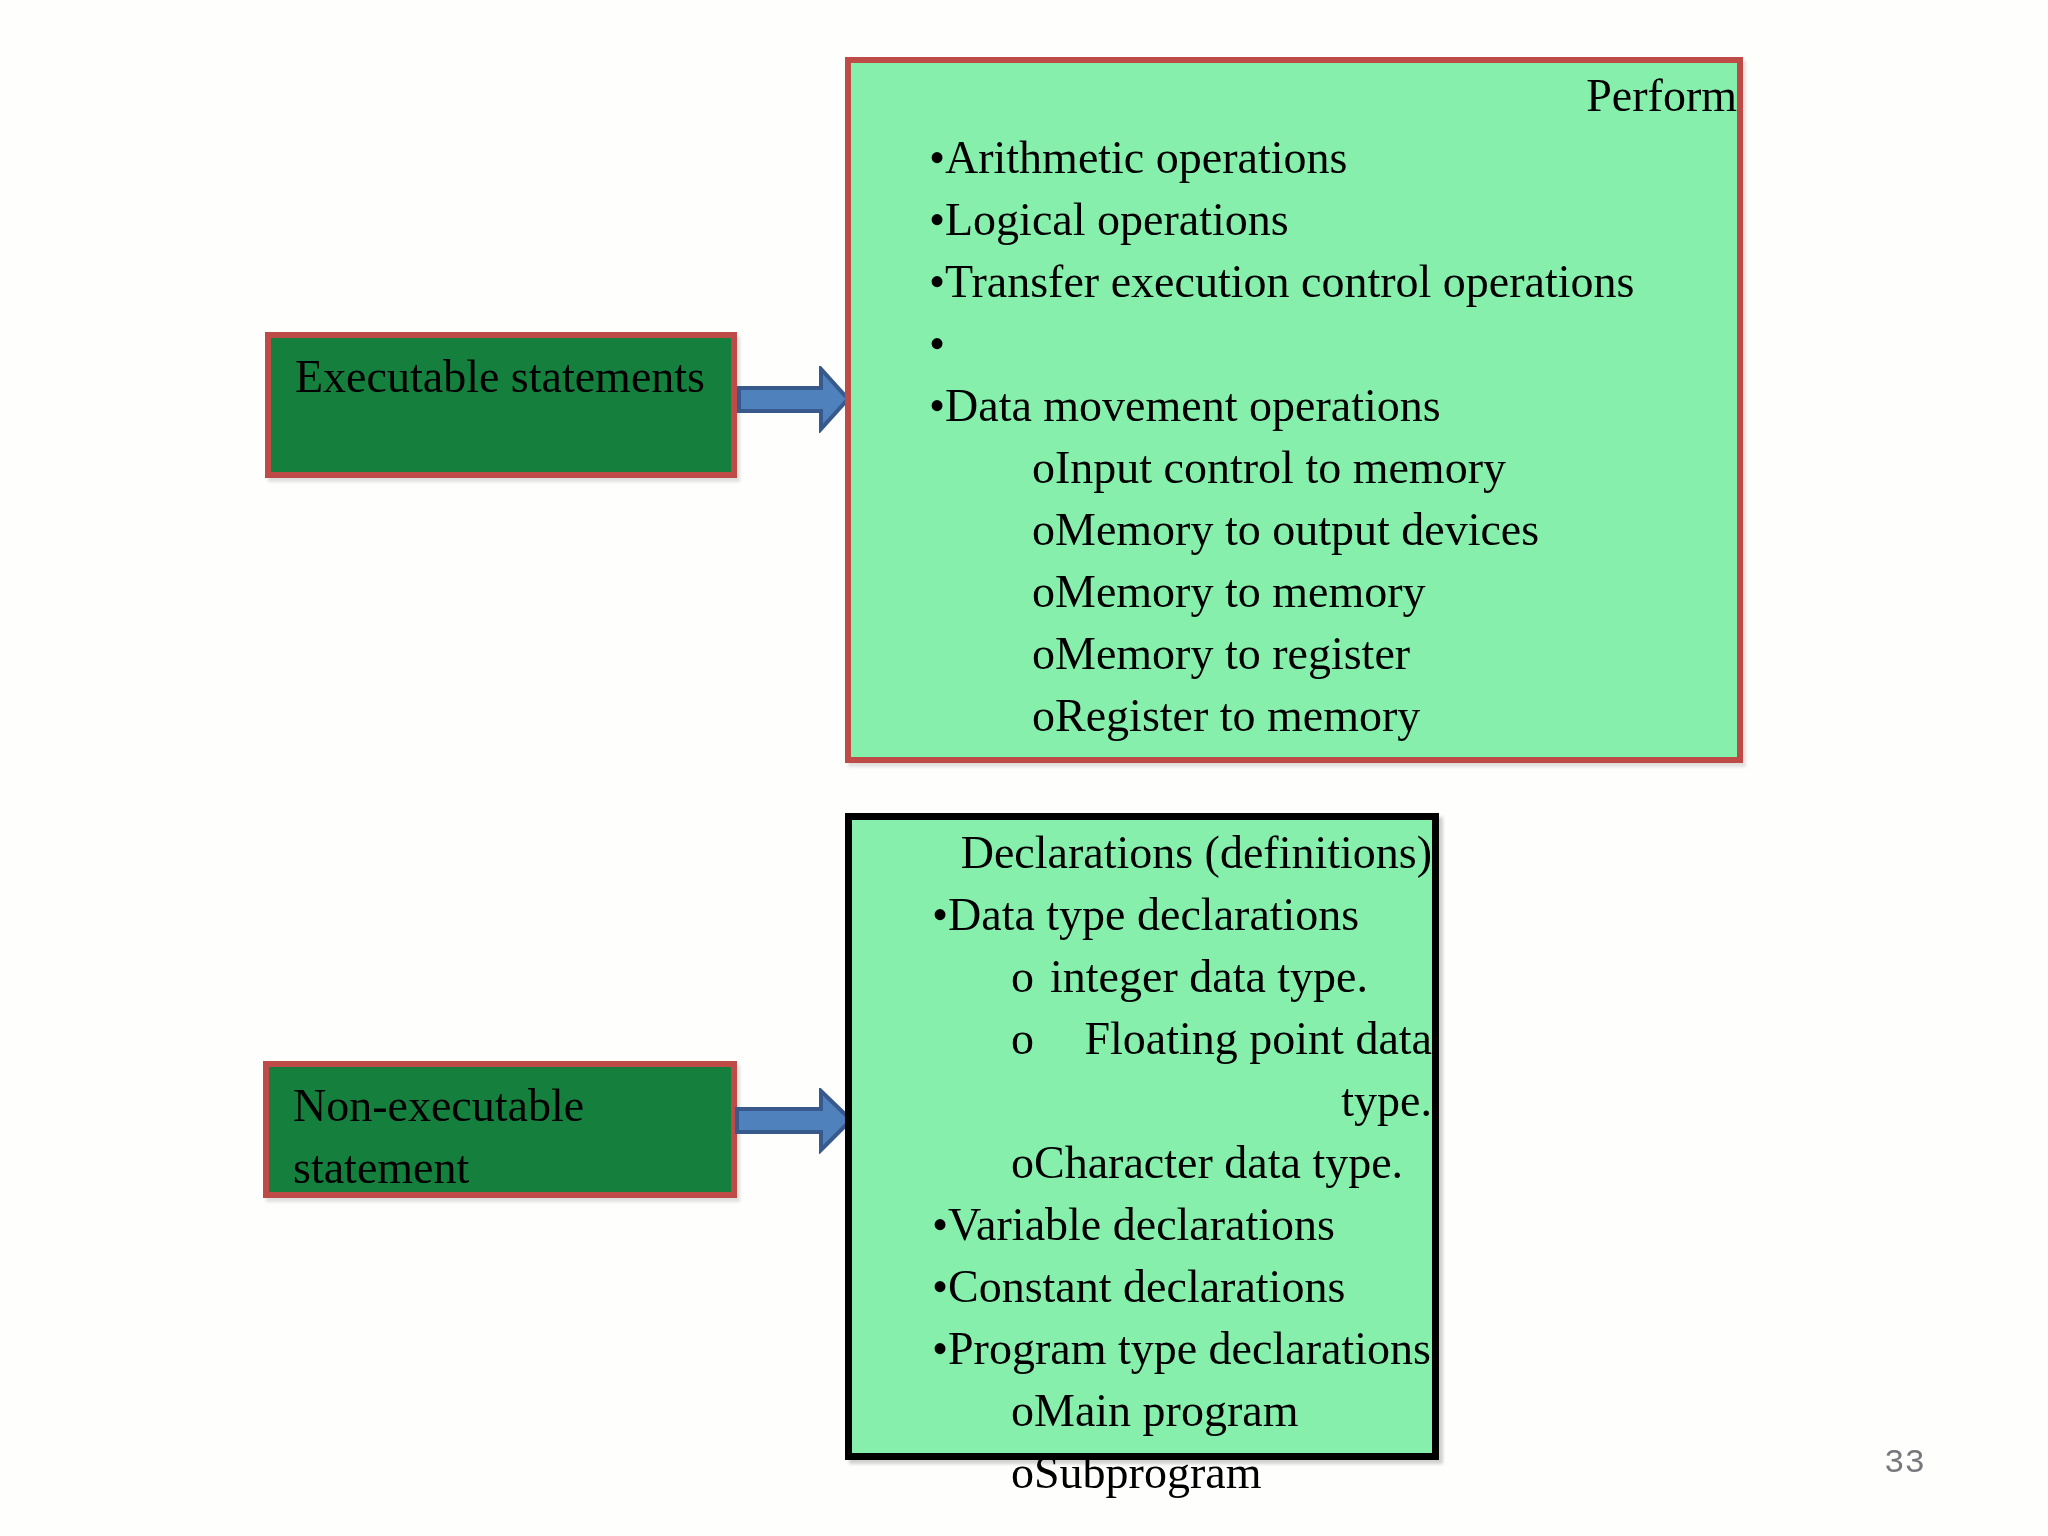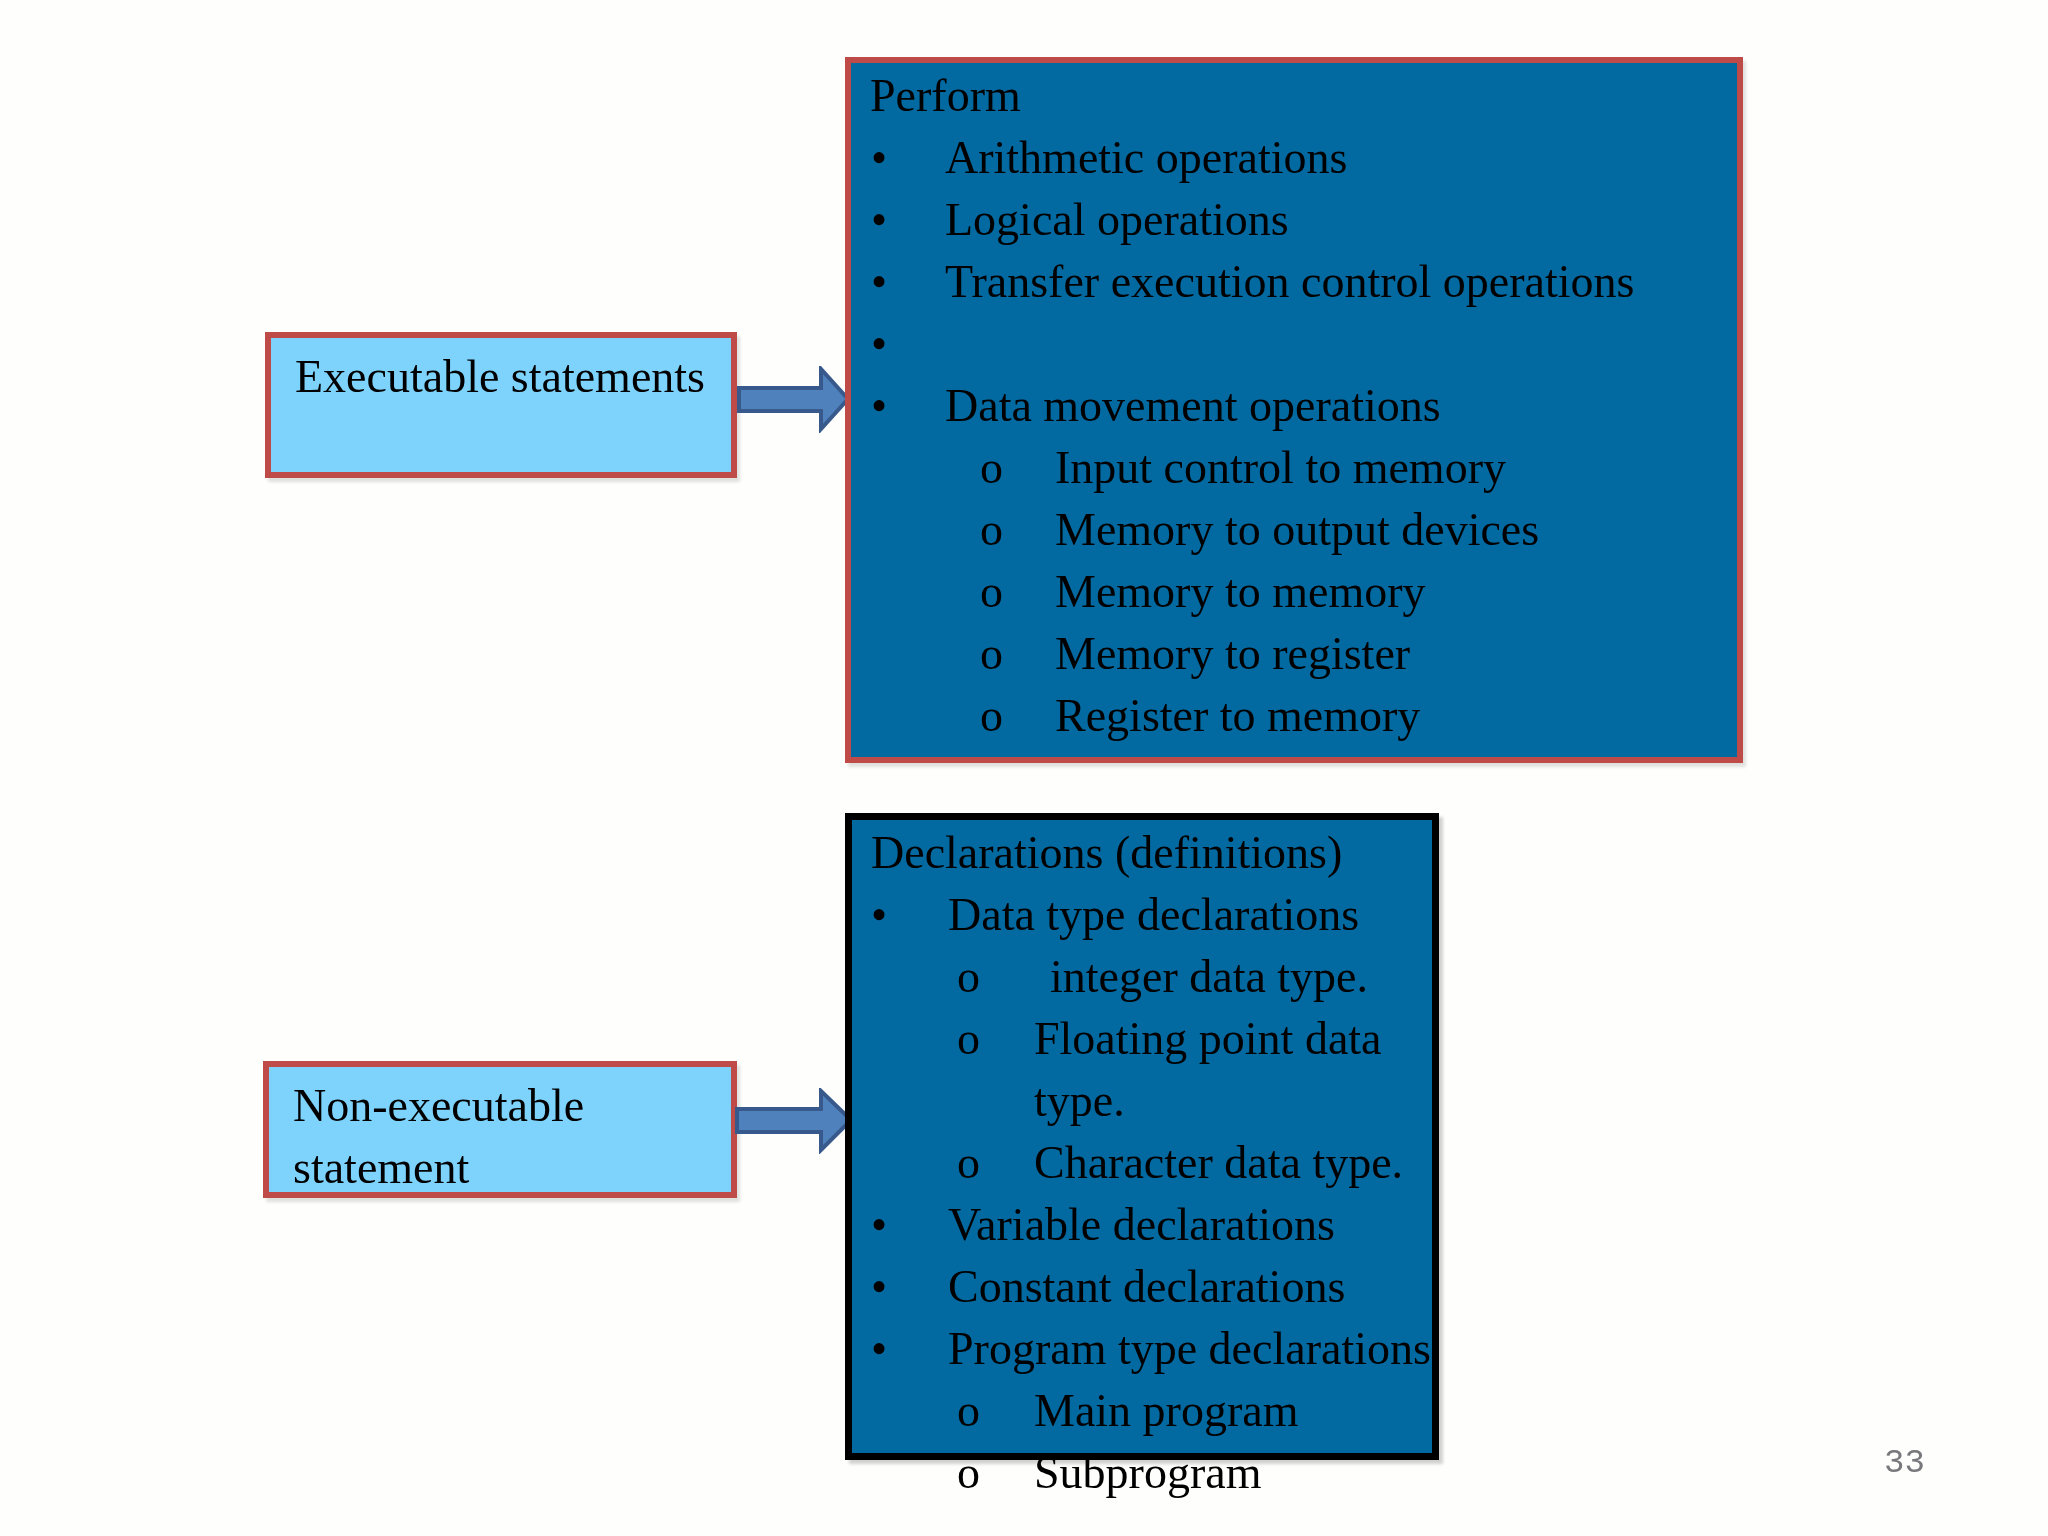--- a/index.html
+++ b/index.html
@@ -7,21 +7,21 @@
     position: relative;
     width: 2048px;
     height: 1536px;
     background: #fefefd;
     font-family: "Liberation Serif", "DejaVu Serif", serif;
     color: #000000;
     overflow: hidden;
   }
 
   
-  .box { position: absolute; box-sizing: border-box; background: #0369a1; }
+  .box { position: absolute; box-sizing: border-box; background: #86efac; text-align: right; }
 
   .perform-box {
     left: 845px; top: 57px; width: 898px; height: 706px;
     border: 6px solid #be4b48;
     box-shadow: 3px 4px 3px rgba(0,0,0,0.12);
     padding: 2px 0 0 0;
   }
   .decl-box {
     left: 845px; top: 813px; width: 594px; height: 647px;
     border: 7px solid #000000;
@@ -48,21 +48,21 @@
   
   .decl-box li.l1 { padding-left: 19px; }
   .decl-box li.l1 .b { width: 77px; }
   .decl-box li.l2 { padding-left: 105px; }
   .decl-box li.l2 .b { width: 77px; }
   .decl-box li.extra-indent .t { padding-left: 16px; }
 
   
   .label-box {
     position: absolute; box-sizing: border-box;
-    border: 6px solid #be4b48; background: #7dd3fc;
+    border: 6px solid #be4b48; background: #15803d;
     box-shadow: 3px 4px 3px rgba(0,0,0,0.12);
     font-size: 46px; line-height: 62px;
     padding: 8px 20px 0 24px;
   }
   .exec-label    { left: 265px; top: 332px;  width: 472px; height: 146px; }
   .nonexec-label { left: 263px; top: 1061px; width: 474px; height: 137px; }
 
   
   .arrow { position: absolute; }
   .arrow-1 { left: 737px; top: 366px; }

